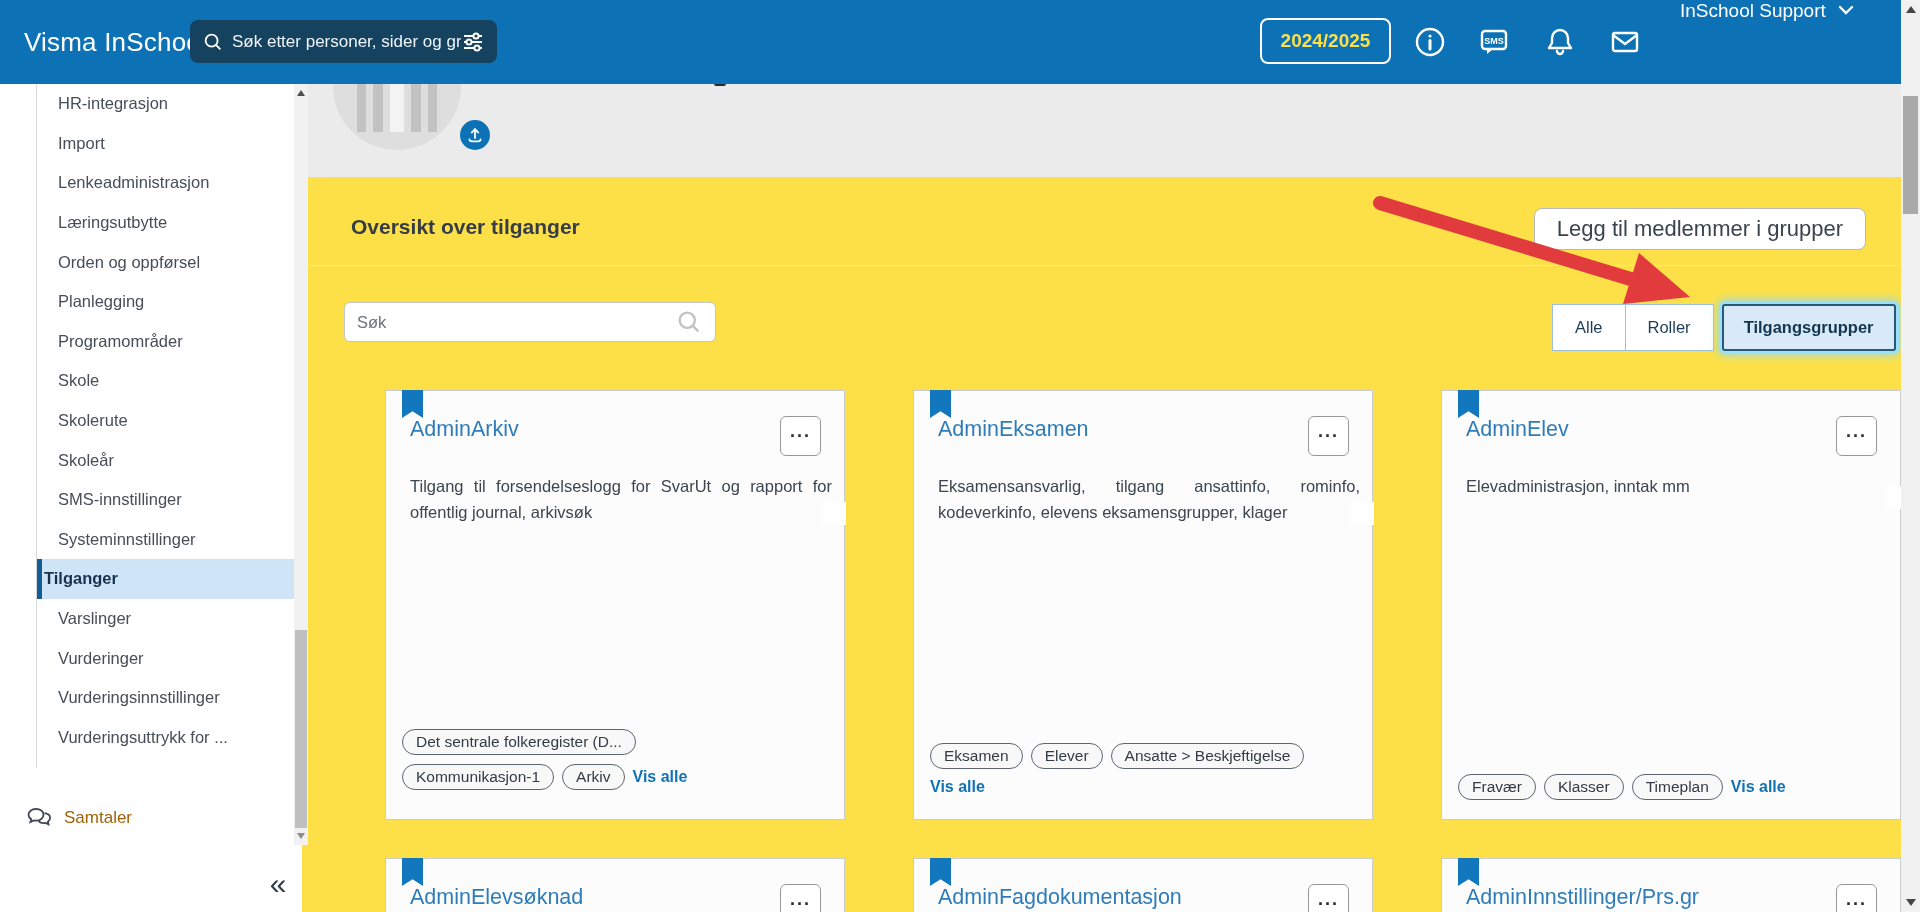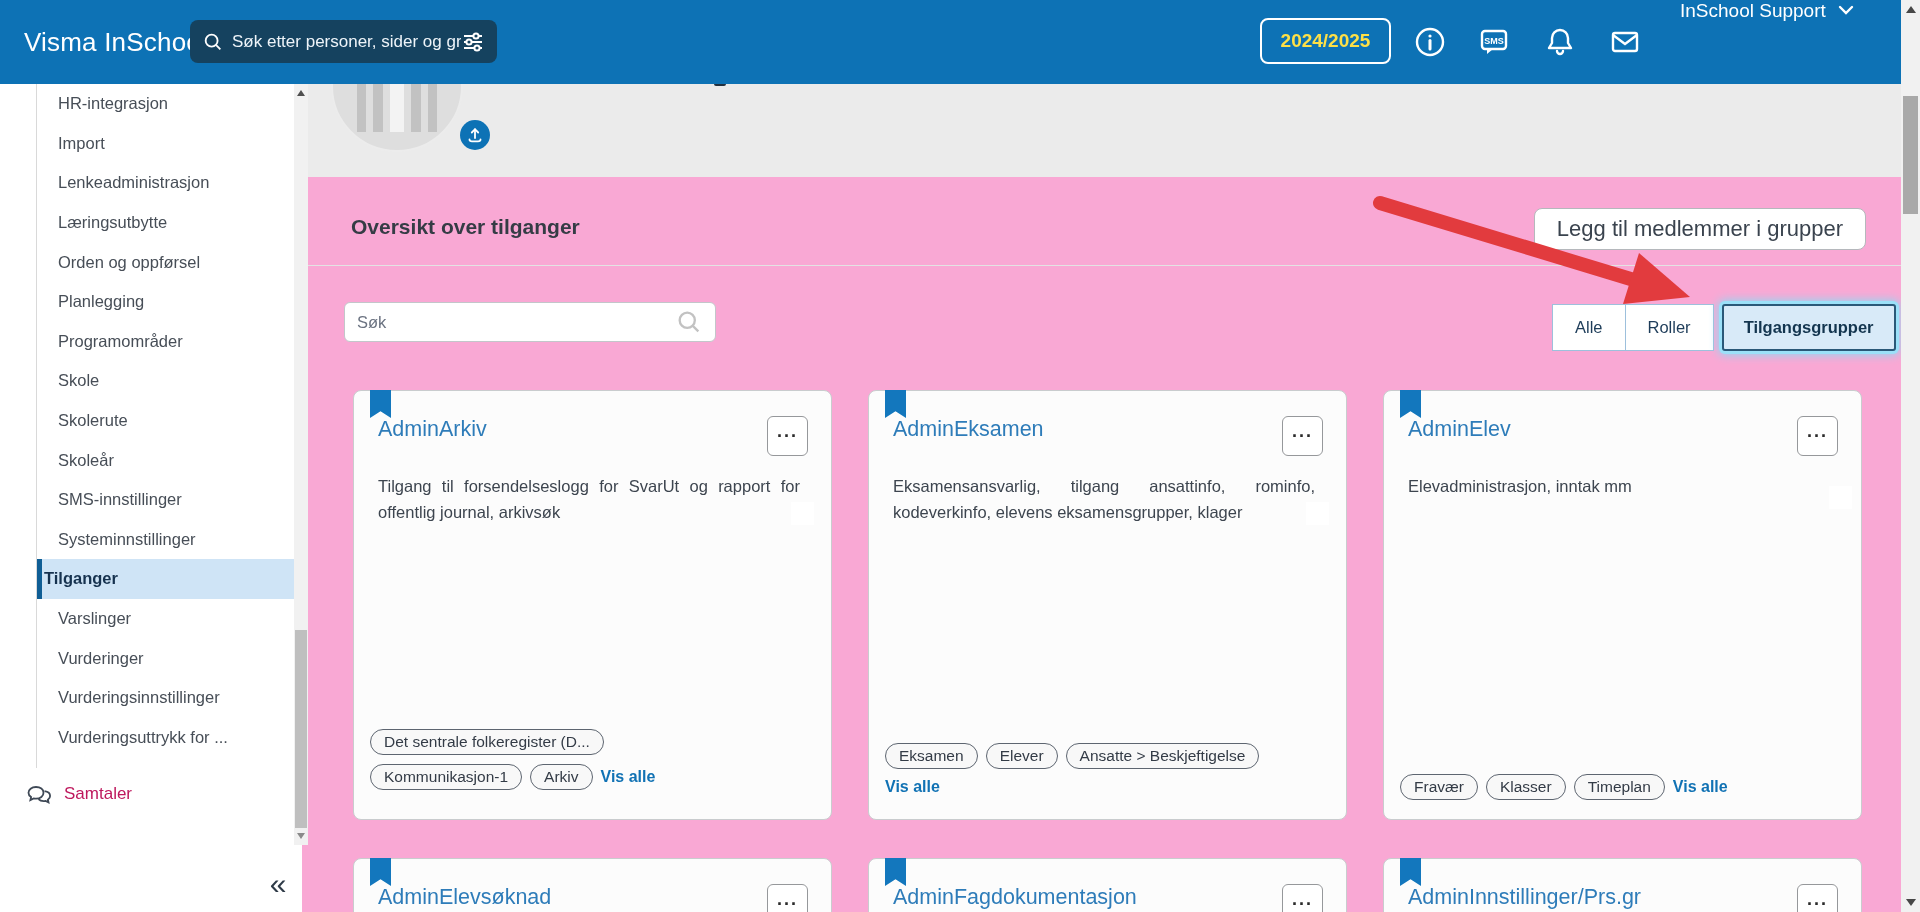--- a/index.html
+++ b/index.html
@@ -27,21 +27,21 @@
 
   
   .sidebar { position:absolute; left:0; top:84px; width:302px; height:828px; background:#fff; z-index:10; }
   .side-line { position:absolute; left:36px; top:0; width:1px; height:684px; background:#d9d9d9; }
   .side-list { position:absolute; left:37px; top:0; width:257px; }
   .side-item { height:39.6px; display:flex; align-items:center; padding-left:21px;
     font-size:16.5px; color:#474e57; white-space:nowrap; cursor:pointer; }
   .side-item.selected { background:#cfe4f6; border-left:5px solid #0f5e95; padding-left:2px;
     color:#16324f; font-weight:700; }
   .side-convo { position:absolute; left:0; top:700px; width:294px; height:44px; display:flex;
-    align-items:flex-start; gap:12px; padding-left:27px; font-size:17px; color:#be185d; cursor:pointer; }
+    align-items:flex-end; gap:12px; padding-left:27px; font-size:17px; color:#a16207; cursor:pointer; }
   .collapse-btn { position:absolute; left:258px; top:782px; width:40px; height:36px;
     background:none; border:none; font-size:30px; color:#2f3b48; cursor:pointer; line-height:1;
     font-family:inherit; }
   
   .sscroll { position:absolute; left:294px; top:0; width:14px; height:761px; background:#f1f1f1; }
   .sscroll .thumb { position:absolute; left:1px; top:546px; width:12px; height:198px; background:#bfbfbf; }
   .arr { width:0; height:0; position:absolute; left:3px; }
   .arr.up { top:6px; border-left:4px solid transparent; border-right:4px solid transparent; border-bottom:6px solid #4f4f4f; }
   .arr.down { bottom:6px; border-left:4px solid transparent; border-right:4px solid transparent; border-top:6px solid #8a8a8a; }
 
@@ -49,21 +49,21 @@
   .band { position:absolute; left:302px; top:84px; width:1599px; height:93px; background:#ebebeb; z-index:5; }
   .avatar { position:absolute; left:29px; top:-64px; width:132px; height:132px; border-radius:50%;
     background:#dedede; border:2px solid #ececec; overflow:hidden; }
   .pillars { position:absolute; left:24px; top:40px; width:80px; height:70px; display:flex; gap:7px; }
   .pillars i { flex:1; background:#c2c2c2; }
   .pillars .door { background:#f3f3f3; flex:1.6; margin-top:18px; }
   .upload-badge { position:absolute; left:158px; top:36px; width:30px; height:30px; border-radius:50%;
     background:#0d72b5; display:flex; align-items:center; justify-content:center; cursor:pointer; border:none; }
   .frag { position:absolute; left:412px; top:-10px; width:12px; height:12px; background:#22303e; border-radius:2px; }
 
-  .panel { position:absolute; left:302px; top:177px; width:1599px; height:735px; background:#f9a8d4; z-index:5; }
+  .panel { position:absolute; left:302px; top:177px; width:1599px; height:735px; background:#fde047; z-index:5; }
   .panel-divider { position:absolute; left:0; top:88px; width:1599px; height:1px; background:#e3e3e3; }
   .section-title { position:absolute; left:49px; top:38px; font-size:21px; font-weight:600; color:#353c45; }
   .add-btn { position:absolute; right:35px; top:31px; height:42px; padding:0 22px; background:#fff;
     border:1px solid #b5b8bc; border-radius:8px; font-size:22px; color:#3a434e; font-family:inherit; cursor:pointer; }
 
   .csearch { position:absolute; left:42px; top:125px; width:372px; height:40px; background:#fff;
     border:1.5px solid #c3c6ca; border-radius:6px; display:flex; align-items:center; padding:0 12px; }
   .csearch input { flex:1; border:none; outline:none; background:transparent; font-size:16.5px;
     color:#444; font-family:inherit; }
   .csearch input::placeholder { color:#6a7280; opacity:1; }
@@ -73,21 +73,21 @@
     font-size:16.5px; color:#1d3c59; font-family:inherit; cursor:pointer; }
   .fbtn.selected { background:#d8eaf8; border:2px solid #2a5878; border-radius:3px; font-weight:700;
     color:#13354f; padding:0 20px; margin-left:8px;
     box-shadow:0 0 0 3px #9be0f8, 0 0 10px 4px #8ed9f4; position:relative; z-index:2; }
 
   
   .cards-row { position:absolute; left:0; width:1599px; display:flex; gap:36px; padding-left:51px; }
   .row1 { top:213px; }
   .row2 { top:681px; }
   .card { position:relative; width:479px; height:430px; background:#fcfcfc;
-    border:1px solid #c9ccce; border-radius:8px; }
+    border:1px solid #c9ccce; border-radius:0;margin-left:32px; }
   .bookmark { position:absolute; left:16px; top:-1px; width:21px; height:28px; background:#1377bd;
     clip-path:polygon(0 0,100% 0,100% 100%,50% 76%,0 100%); }
   .card-title { position:absolute; left:24px; top:26px; font-size:21.5px; color:#2e7cb9;
     text-decoration:none; cursor:pointer; white-space:nowrap; }
   .menu-btn { position:absolute; right:23px; top:25px; width:41px; height:40px; background:#fff;
     border:1px solid #96989b; border-radius:6px; font-size:18px; letter-spacing:2px; color:#2b2b2b;
     font-weight:700; font-family:inherit; cursor:pointer; line-height:10px; padding-bottom:10px; }
   .card-desc { position:absolute; left:24px; top:82px; width:422px; font-size:16.5px; line-height:26px;
     color:#3d454f; text-align:justify; }
   .ghost-square { position:absolute; width:23px; height:23px; background:#fff; }

